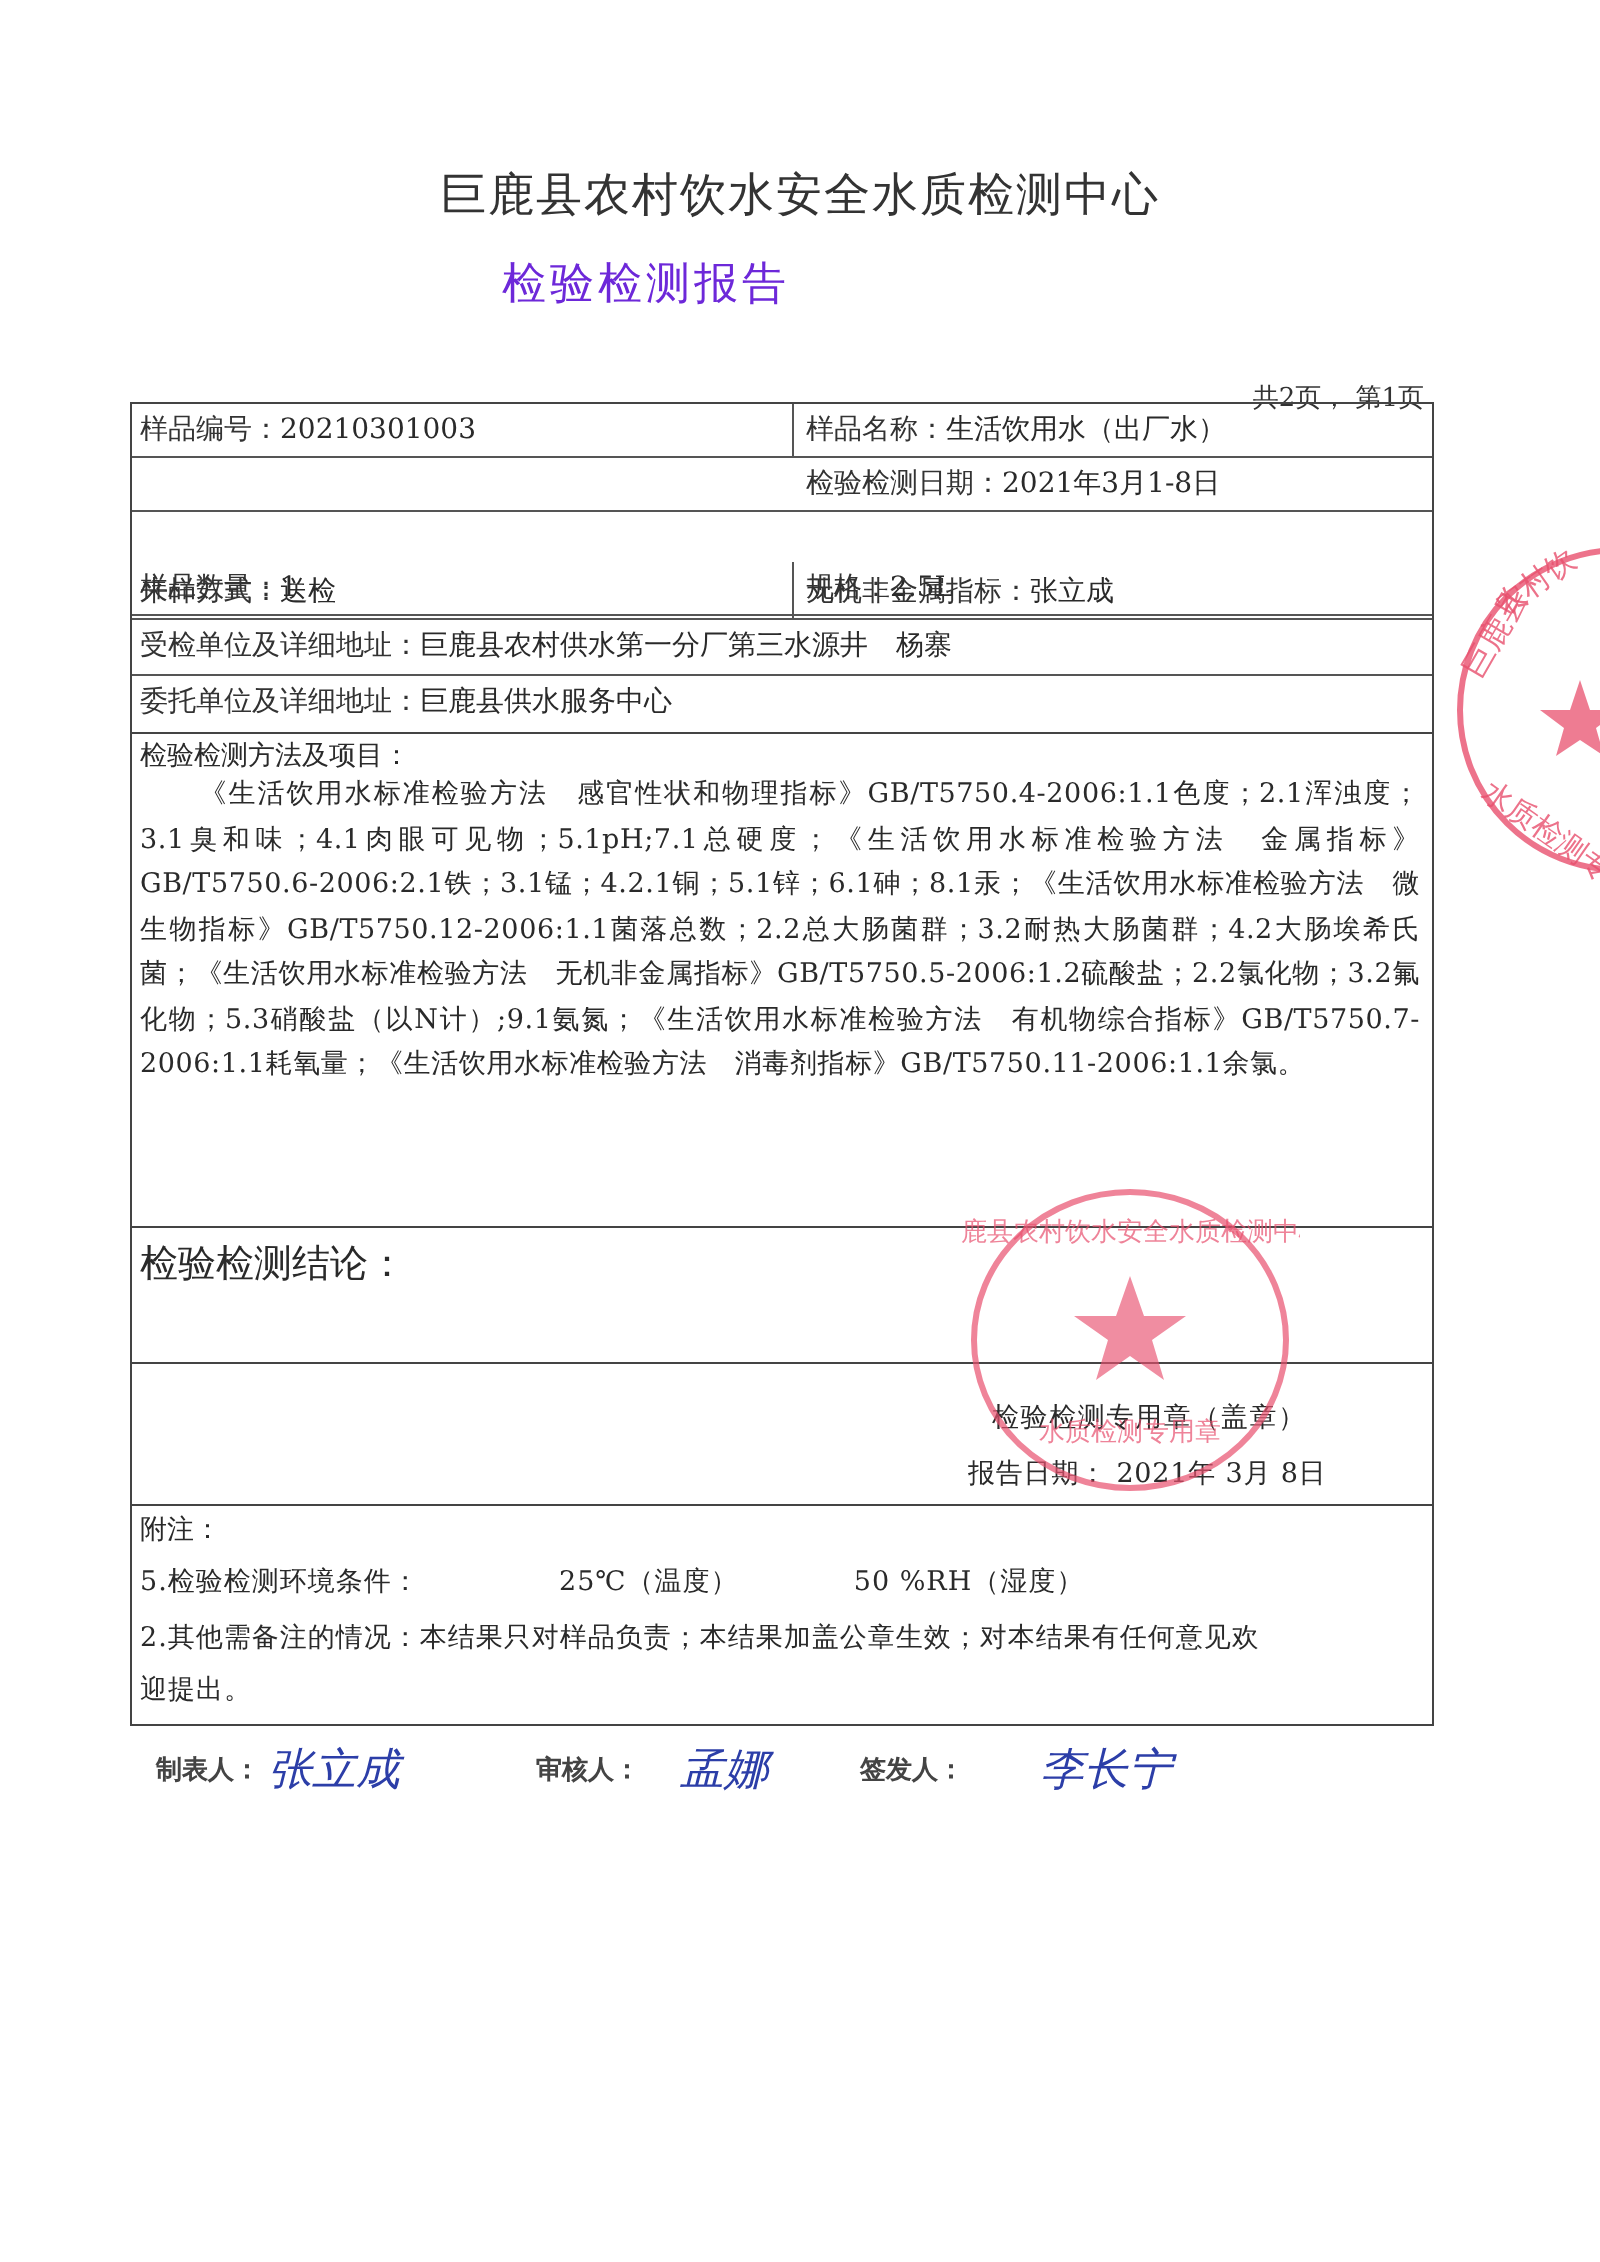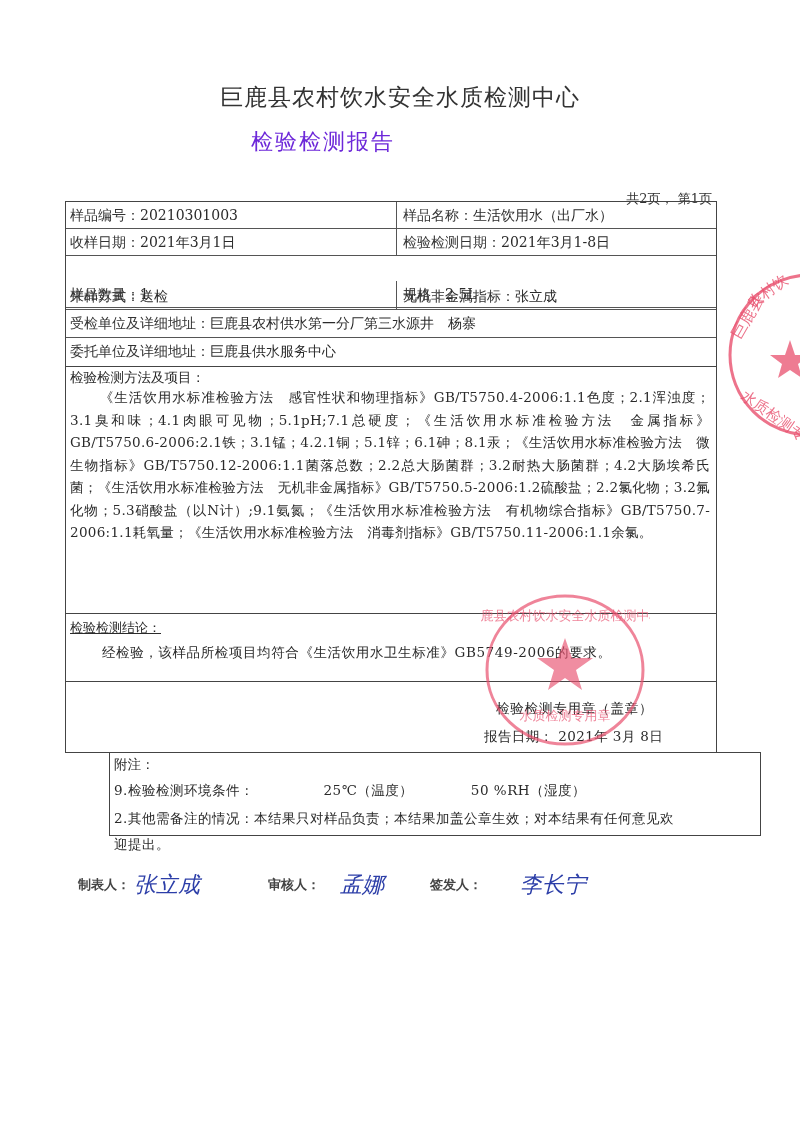--- a/index.html
+++ b/index.html
@@ -31,21 +31,21 @@
   }
   .cell.left { left: 0; width: 331px; border-right: 1.5px solid #555; }
   .cell.right { left: 331px; right: 0; padding-left: 6px; }
   .cell.full { left: 0; right: 0; }
   .label { color: #333; }
   .methods-title { position: absolute; left: 4px; top: 2px; font-size: 13.5px; }
   .methods-body {
     position: absolute; left: 4px; top: 19px; width: 640px; font-size: 13.5px; line-height: 22.5px;
     text-indent: 2.2em; text-align: justify; letter-spacing: 0.3px;
   }
-  .concl-title { position: absolute; left: 4px; top: 5px; font-size: 13px; text-decoration: underline; }
+  .concl-title { position: absolute; left: 4px; top: 5px; font-size: 19px; }
   .concl-body { position: absolute; left: 36px; top: 30px; font-size: 13.5px; letter-spacing: 0.6px; }
   .stamp-line { position: absolute; left: 430px; top: 86px; font-size: 13.5px; letter-spacing: 0.8px; }
   .date-line { position: absolute; left: 418px; top: 114px; font-size: 13.5px; letter-spacing: 0.4px; }
   .notes-title { position: absolute; left: 4px; top: 3px; font-size: 13.5px; }
   .note-line { position: absolute; left: 4px; font-size: 13.5px; letter-spacing: 0.5px; white-space: nowrap; }
   .sig-row { position: absolute; top: 870px; left: 78px; width: 600px; height: 40px; }
   .sig-label { position: absolute; top: 6px; font-family: "DejaVu Sans", "Liberation Sans", sans-serif; font-size: 13px; font-weight: bold; color: #444; }
   .sig-hand { position: absolute; top: 0; font-family: "DejaVu Serif", serif; font-style: italic; font-size: 22px; color: #2c3ea8; }
   .seal { position: absolute; pointer-events: none; }
 </style>
@@ -55,21 +55,20 @@
 <div class="title1">巨鹿县农村饮水安全水质检测中心</div>
 <div class="title2">检验检测报告</div>
 <div class="pageinfo">共2页， 第1页</div>
 
 <div class="box" style="top:201px; height:166px;">
   <div class="row" style="top:0;">
     <div class="cell left"><span class="label">样品编号：</span><span>20210301003</span></div>
     <div class="cell right"><span class="label">样品名称：</span><span>生活饮用水（出厂水）</span></div>
   </div>
   <div class="row" style="top:27px;">
-    <div class="cell left"><span class="label">收样日期：</span><span>2021年3月1日</span></div>
     <div class="cell right"><span class="label">检验检测日期：</span><span>2021年3月1-8日</span></div>
   </div>
   <div class="row" style="top:54px;margin-top:25px;">
     <div class="cell left"><span class="label">样品数量：</span><span>1</span></div>
     <div class="cell right"><span class="label">规格：</span><span>2.5L</span></div>
   </div>
   <div class="row" style="top:81px;">
     <div class="cell left"><span class="label">来样方式：</span><span>送检</span></div>
     <div class="cell right"><span class="label">无机非金属指标：</span><span>张立成</span></div>
   </div>
@@ -81,29 +80,28 @@
   </div>
 </div>
 
 <div class="box" style="top:366px; height:316px;">
   <div class="methods-title">检验检测方法及项目：</div>
   <div class="methods-body">《生活饮用水标准检验方法　感官性状和物理指标》GB/T5750.4-2006:1.1色度；2.1浑浊度；3.1臭和味；4.1肉眼可见物；5.1pH;7.1总硬度；《生活饮用水标准检验方法　金属指标》GB/T5750.6-2006:2.1铁；3.1锰；4.2.1铜；5.1锌；6.1砷；8.1汞；《生活饮用水标准检验方法　微生物指标》GB/T5750.12-2006:1.1菌落总数；2.2总大肠菌群；3.2耐热大肠菌群；4.2大肠埃希氏菌；《生活饮用水标准检验方法　无机非金属指标》GB/T5750.5-2006:1.2硫酸盐；2.2氯化物；3.2氟化物；5.3硝酸盐（以N计）;9.1氨氮；《生活饮用水标准检验方法　有机物综合指标》GB/T5750.7-2006:1.1耗氧量；《生活饮用水标准检验方法　消毒剂指标》GB/T5750.11-2006:1.1余氯。</div>
 </div>
 
 <div class="box" style="top:613px; height:140px;">
   <div class="concl-title">检验检测结论：</div>
-  <div class="concl-body">经检验，该样品所检项目均符合《生活饮用水卫生标准》GB5749-2006的要求。</div>
   <div class="stamp-line">检验检测专用章（盖章）</div>
   <div class="date-line">报告日期： 2021年 3月 8日</div>
 </div>
 
-<div class="box" style="top:752px; height:84px;margin-left:44px;">
+<div class="box" style="top:752px; height:111px;">
   <div class="notes-title">附注：</div>
   <div class="note-line" style="top:29px;">
-    <span>9.检验检测环境条件：</span>
+    <span>5.检验检测环境条件：</span>
     <span style="display:inline-block; width:60px;"></span>
     <span>25℃（温度）</span>
     <span style="display:inline-block; width:48px;"></span>
     <span>50 %RH（湿度）</span>
   </div>
   <div class="note-line" style="top:57px;text-align:right;">2.其他需备注的情况：本结果只对样品负责；本结果加盖公章生效；对本结果有任何意见欢</div>
   <div class="note-line" style="top:83px;">迎提出。</div>
 </div>
 
 <div class="sig-row">

